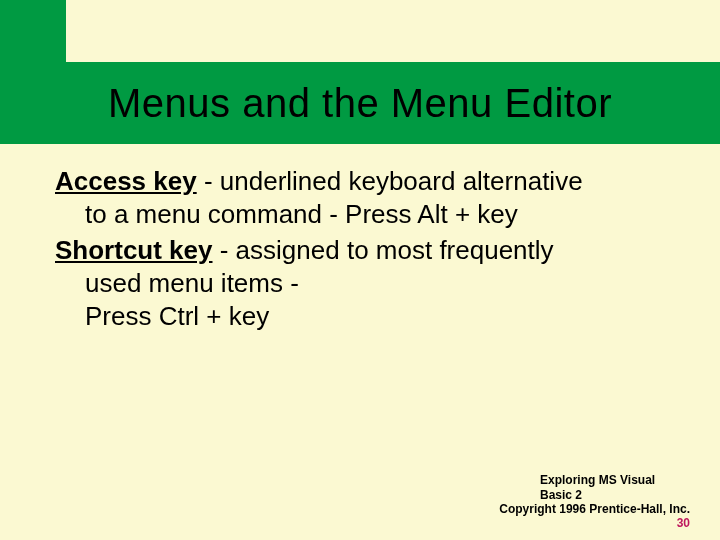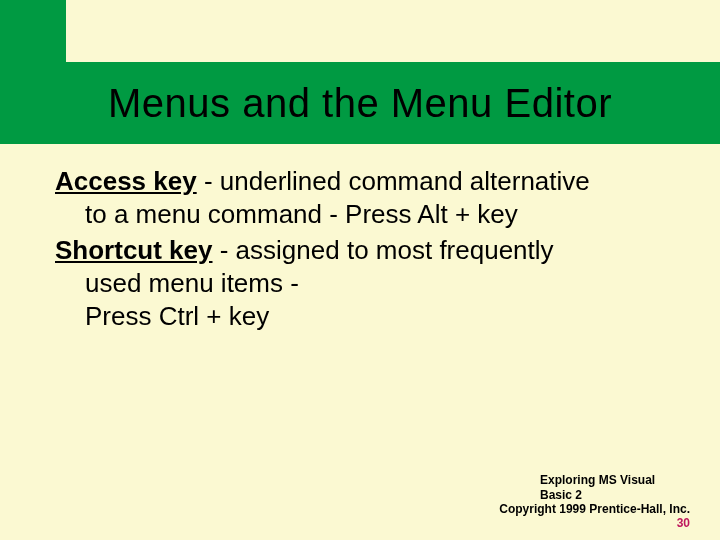--- a/index.html
+++ b/index.html
@@ -76,36 +76,36 @@
 <div class="accent-block"></div>
 
 <div class="title-bar">
   <div class="title-text">Menus and the Menu Editor</div>
 </div>
 
 <div class="content">
 
   <div class="def-block">
     <div>
-      <span class="term">Access key</span><span> - underlined command alternative</span>
+      <span class="term">Access key</span><span> - underlined keyboard alternative</span>
     </div>
     <div class="indent">to a menu command - Press Alt + key</div>
   </div>
 
   <div class="def-block">
     <div>
       <span class="term">Shortcut key</span><span> - assigned to most frequently</span>
     </div>
     <div class="indent">used menu items -</div>
     <div class="indent">Press Ctrl + key</div>
   </div>
 
 
 </div>
 
 <div class="footer">
   <div class="footer-left">
     <div>Exploring MS Visual</div>
     <div>Basic 2</div>
   </div>
-  <div class="footer-center">Copyright 1999 Prentice-Hall, Inc.</div>
+  <div class="footer-center">Copyright 1996 Prentice-Hall, Inc.</div>
   <div class="footer-right">30</div>
 </div>
 
 </body></html>

